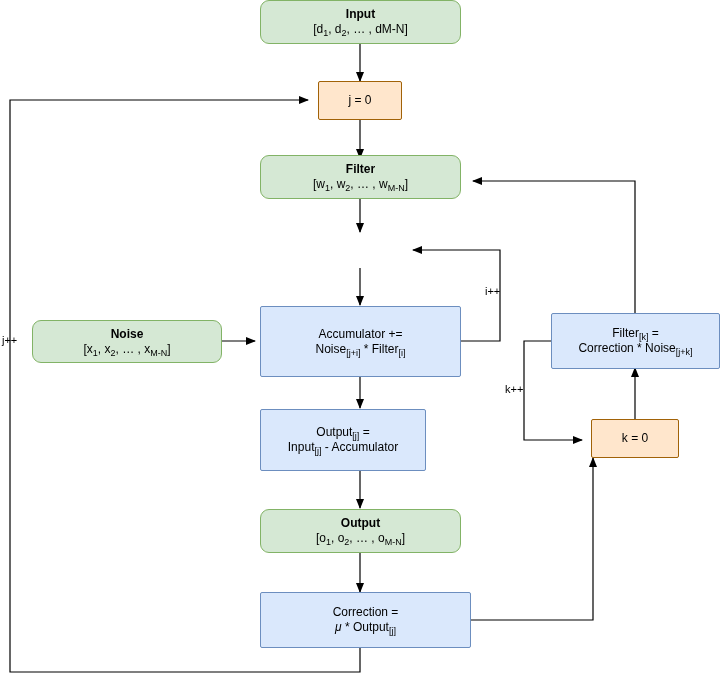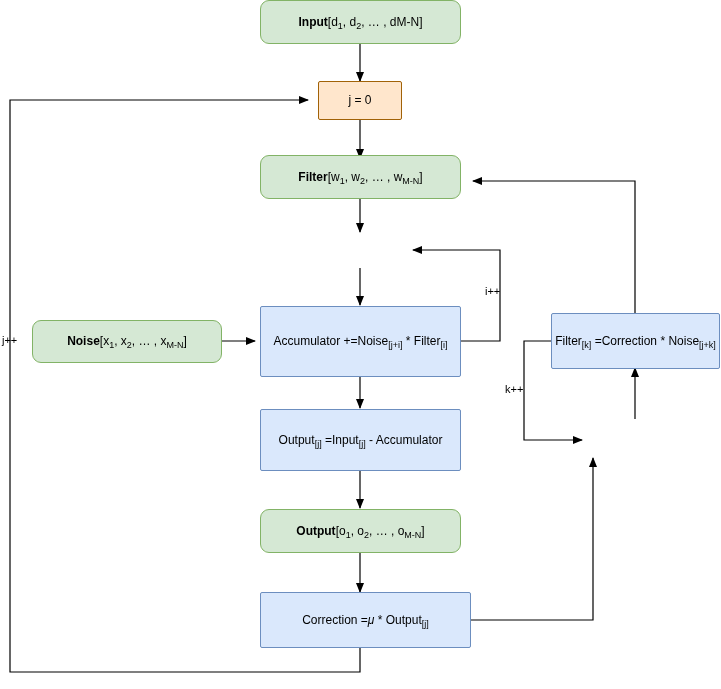--- a/index.html
+++ b/index.html
@@ -22,21 +22,21 @@
     left: 0;
     top: 0;
     width: 721px;
     height: 689px;
     pointer-events: none;
   }
   .node {
     position: absolute;
     box-sizing: border-box;
     display: flex;
-    flex-direction: row;
+    flex-direction: column;
     align-items: center;
     justify-content: center;
     text-align: center;
     font-size: 12px;
     line-height: 15px;
     color: #000000;
   }
   .node.green {
     background: #d5e8d4;
     border: 1px solid #82b366;
@@ -134,38 +134,41 @@
   <div class="node green" style="left:32px; top:320px; width:190px; height:43px;">
     <span class="ln ttl">Noise</span>
     <span class="ln">[x<sub>1</sub>, x<sub>2</sub>, … , x<sub>M-N</sub>]</span>
   </div>
 
   <div class="node blue" style="left:260px; top:306px; width:201px; height:71px;">
     <span class="ln">Accumulator +=</span>
     <span class="ln">Noise<sub>[j+i]</sub> * Filter<sub>[i]</sub></span>
   </div>
 
-  <div class="node blue" style="left:260px; top:409px; width:201px; height:62px;">
+  <div class="node blue" style="left:260px; top:409px; width:166px; height:62px;">
     <span class="ln">Output<sub>[j]</sub> =</span>
     <span class="ln">Input<sub>[j]</sub> - Accumulator</span>
   </div>
 
   <div class="node green" style="left:260px; top:509px; width:201px; height:44px;">
     <span class="ln ttl">Output</span>
     <span class="ln">[o<sub>1</sub>, o<sub>2</sub>, … , o<sub>M-N</sub>]</span>
   </div>
 
   <div class="node blue" style="left:260px; top:592px; width:211px; height:56px;">
     <span class="ln">Correction =</span>
     <span class="ln"><i>μ</i> * Output<sub>[j]</sub></span>
   </div>
 
   <div class="node blue" style="left:551px; top:313px; width:169px; height:56px;">
     <span class="ln">Filter<sub>[k]</sub> =</span>
     <span class="ln">Correction * Noise<sub>[j+k]</sub></span>
   </div>
 
+  <div class="node orange" style="left:591px; top:419px; width:88px; height:39px;">
+    <span class="ln">k = 0</span>
+  </div>
 
   <div class="edge-label" style="left:2px; top:334px;">j++</div>
   <div class="edge-label" style="left:485px; top:285px;">i++</div>
   <div class="edge-label" style="left:505px; top:383px;">k++</div>
 
 </div>
 
 </body></html>

